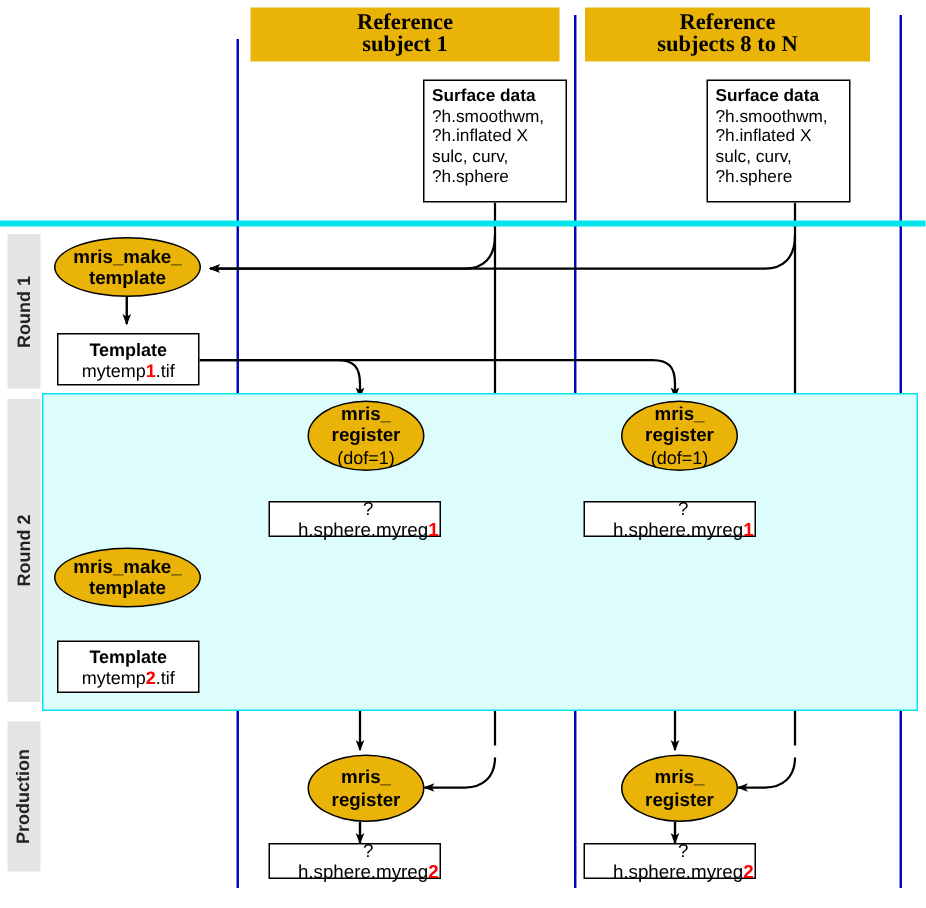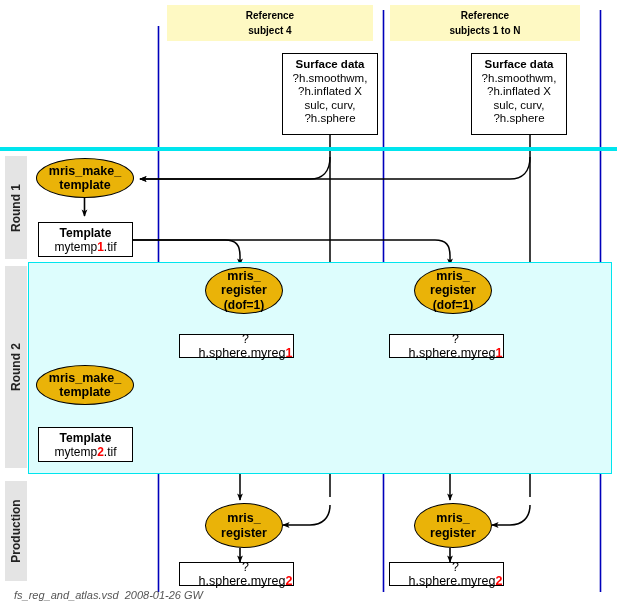--- a/index.html
+++ b/index.html
@@ -32,26 +32,27 @@
     display: flex;
     flex-direction: column;
     align-items: center;
     justify-content: center;
     text-align: center;
     background: #ffffff;
     color: #000000;
   }
   
   .col-header {
-    background: #fef9c3;
+    background: #eab308;
     border: none;
-    font-size: 10px;
+    font-size: 15px;
     font-weight: bold;
     line-height: 15px;
     color: #000;
+    font-family: Liberation Serif, serif;
   }
   
   .phase-label {
     position: absolute;
     background: #e4e4e4;
     display: flex;
     align-items: center;
     justify-content: center;
     font-size: 12px;
     font-weight: bold;
@@ -61,21 +62,21 @@
     transform: rotate(-90deg);
     white-space: nowrap;
     display: block;
   }
   
   .box {
     border: 1.3px solid #000;
     background: #fff;
   }
   .box.surface {
-    align-items: center;
+    align-items: flex-start;
     justify-content: flex-start;
     text-align: left;
     padding: 4px 5px 3px 5px;
     font-size: 11.5px;
     line-height: 13.6px;
   }
   .box.surface .title {
     font-weight: bold;
     font-size: 11.5px;
   }
@@ -98,21 +99,21 @@
   
   .proc {
     border: 1.4px solid #000;
     border-radius: 50% / 50%;
     background: #eab308;
     font-size: 12.5px;
     line-height: 14.5px;
     font-weight: bold;
   }
   .proc .sub {
-    font-weight: bold;
+    font-weight: normal;
     font-size: 12px;
   }
   
   .round2-band {
     position: absolute;
     border: 1.5px solid #00e5ee;
     background: #ddfdfd;
   }
   .divider-cyan {
     position: absolute;
@@ -203,26 +204,26 @@
       <path d="M450,548 L450,562" marker-end="url(#arrow)"></path>
     </g>
   </svg>
 
   <div class="divider-cyan" style="left:0px; top:147px; width:617px; height:4px;"></div>
 
   <div class="round2-band" style="left:28px; top:262px; width:582px; height:210px;"></div>
 
   <div class="node col-header" style="left:167px; top:5px; width:206px; height:36px;">
     <div>Reference</div>
-    <div>subject 4</div>
+    <div>subject 1</div>
   </div>
 
   <div class="node col-header" style="left:390px; top:5px; width:190px; height:36px;">
     <div>Reference</div>
-    <div>subjects 1 to N</div>
+    <div>subjects 8 to N</div>
   </div>
 
   <div class="phase-label" style="left:5px; top:156px; width:22px; height:103px;">
     <span>Round 1</span>
   </div>
   <div class="phase-label" style="left:5px; top:266px; width:22px; height:202px;">
     <span>Round 2</span>
   </div>
   <div class="phase-label" style="left:5px; top:481px; width:22px; height:100px;">
     <span>Production</span>
@@ -295,15 +296,14 @@
   </div>
 
   <div class="node box file" style="left:179px; top:562px; width:115px; height:24px;">
     <div><span>?h.sphere.myreg</span><span class="red">2</span></div>
   </div>
 
   <div class="node box file" style="left:389px; top:562px; width:115px; height:24px;">
     <div><span>?h.sphere.myreg</span><span class="red">2</span></div>
   </div>
 
-  <div class="footer" style="left:14px; top:589px;">fs_reg_and_atlas.vsd  2008-01-26 GW</div>
 
 </div>
 
 </body></html>

